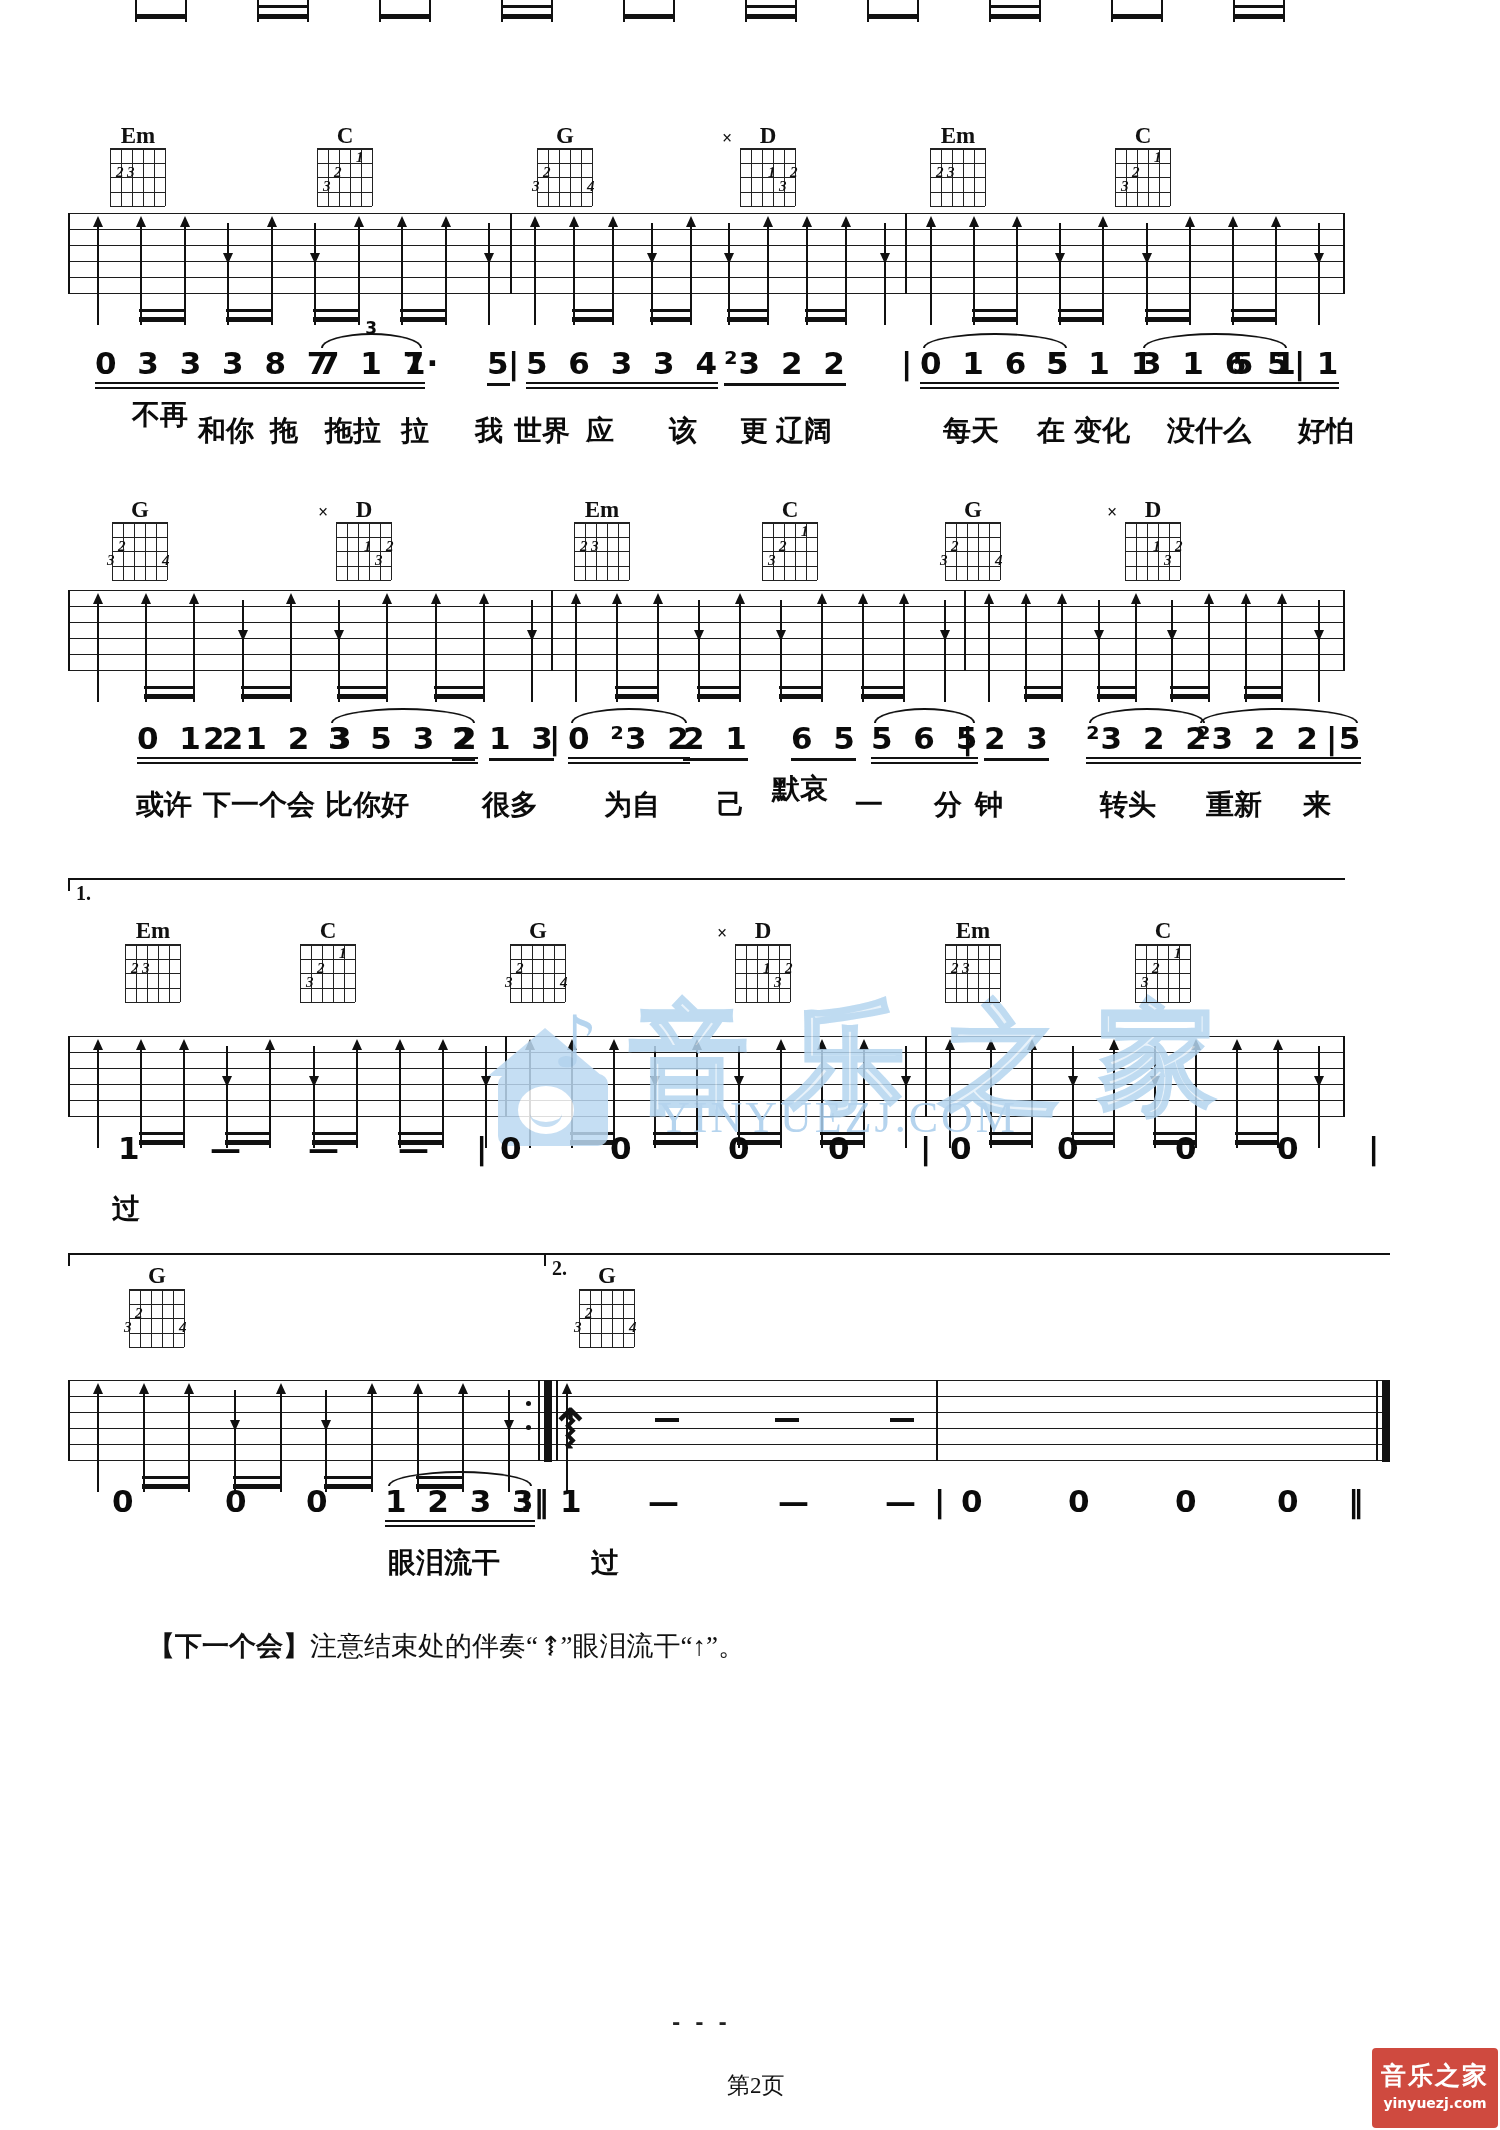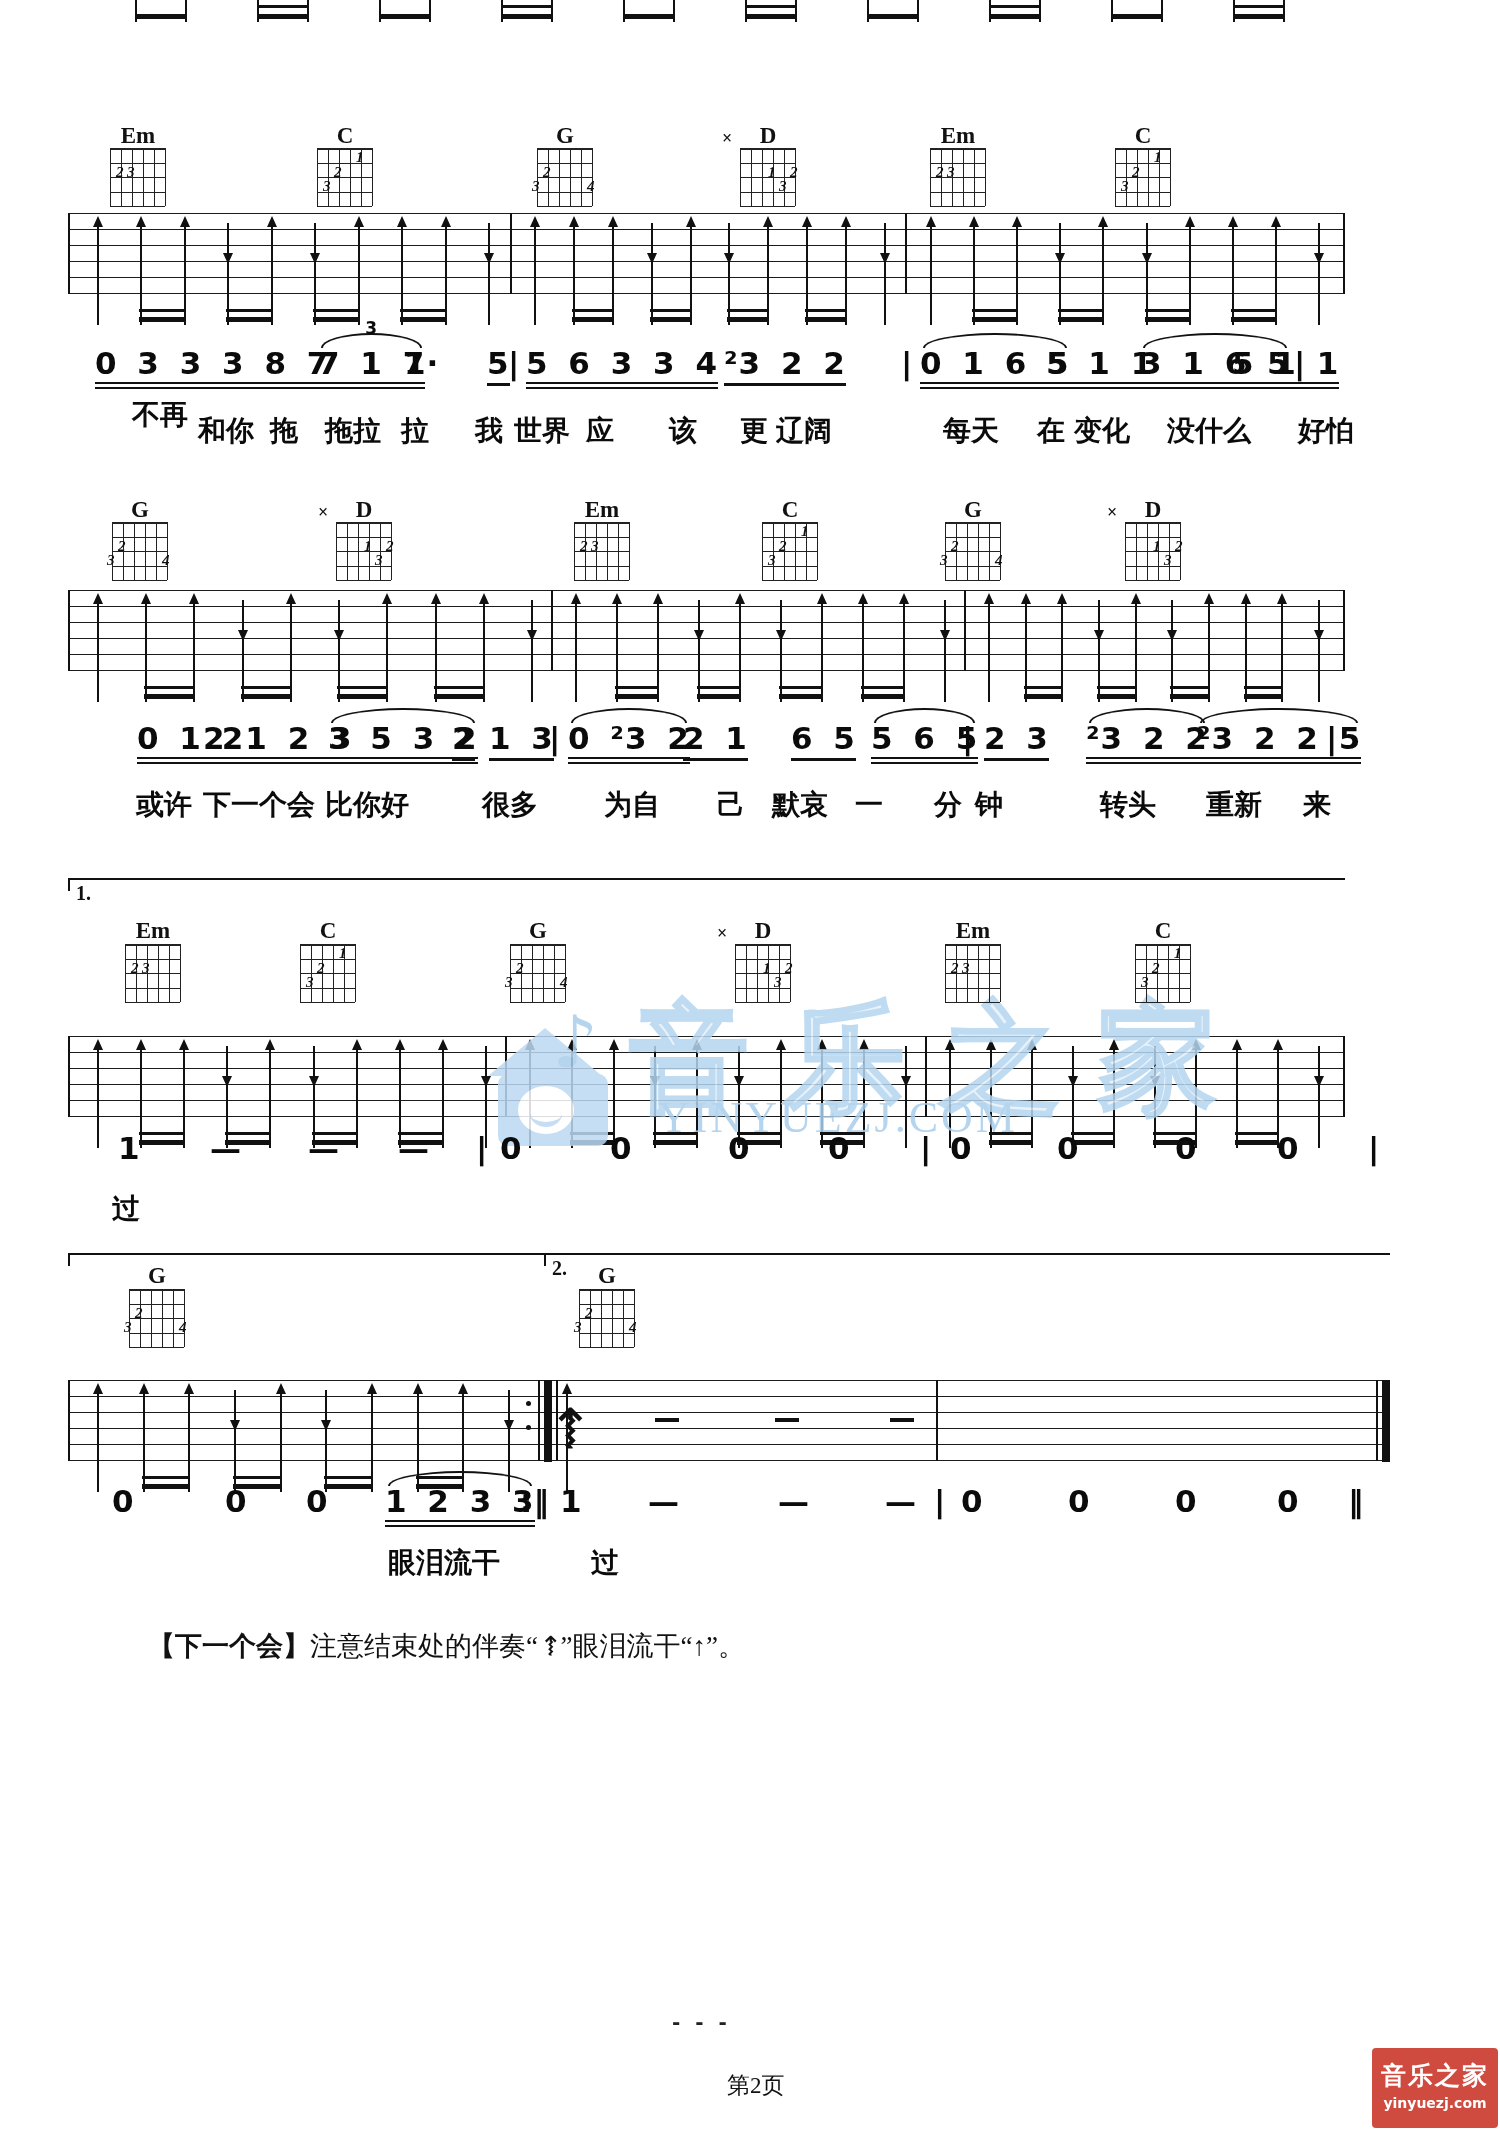--- a/index.html
+++ b/index.html
@@ -546,21 +546,21 @@
       <div class="num u1" style="left: 984px; top: 723px; position: absolute;">2 3</div>
       <div class="num u2 arc" style="left: 1086px; top: 723px; position: absolute;">²3 2 2</div>
       <div class="num u2 arc" style="left: 1197px; top: 723px; position: absolute;">²3 2 2 5</div>
       <div class="num" style="left: 1326px; top: 723px; position: absolute;">|</div>
       <div class="lyr" style="left: 136px; top: 786px; position: absolute;">或许</div>
       <div class="lyr" style="left: 203px; top: 786px; position: absolute;">下一个会</div>
       <div class="lyr" style="left: 325px; top: 786px; position: absolute;">比你好</div>
       <div class="lyr" style="left: 482px; top: 786px; position: absolute;">很多</div>
       <div class="lyr" style="left: 604px; top: 786px; position: absolute;">为自</div>
       <div class="lyr" style="left: 717px; top: 786px; position: absolute;">己</div>
-      <div class="lyr" style="left: 772px; top: 786px; position: absolute;">默哀</div>
+      <div class="lyr" style="left: 772px; top: 770px; position: absolute;">默哀</div>
       <div class="lyr" style="left: 855px; top: 786px; position: absolute;">一</div>
       <div class="lyr" style="left: 934px; top: 786px; position: absolute;">分</div>
       <div class="lyr" style="left: 975px; top: 786px; position: absolute;">钟</div>
       <div class="lyr" style="left: 1100px; top: 786px; position: absolute;">转头</div>
       <div class="lyr" style="left: 1206px; top: 786px; position: absolute;">重新</div>
       <div class="lyr" style="left: 1303px; top: 786px; position: absolute;">来</div>
       <div class="volta-line" style="left: 68px; top: 878px; width: 1277px; position: absolute;"></div>
       <div class="volta-tick" style="left: 68px; top: 878px; position: absolute;"></div>
       <div class="volta-label" style="left: 76px; top: 882px; position: absolute;">1.</div>
       <div class="cgrid" style="left: 125px; top: 944px; width: 55px; height: 58px; position: absolute;">

